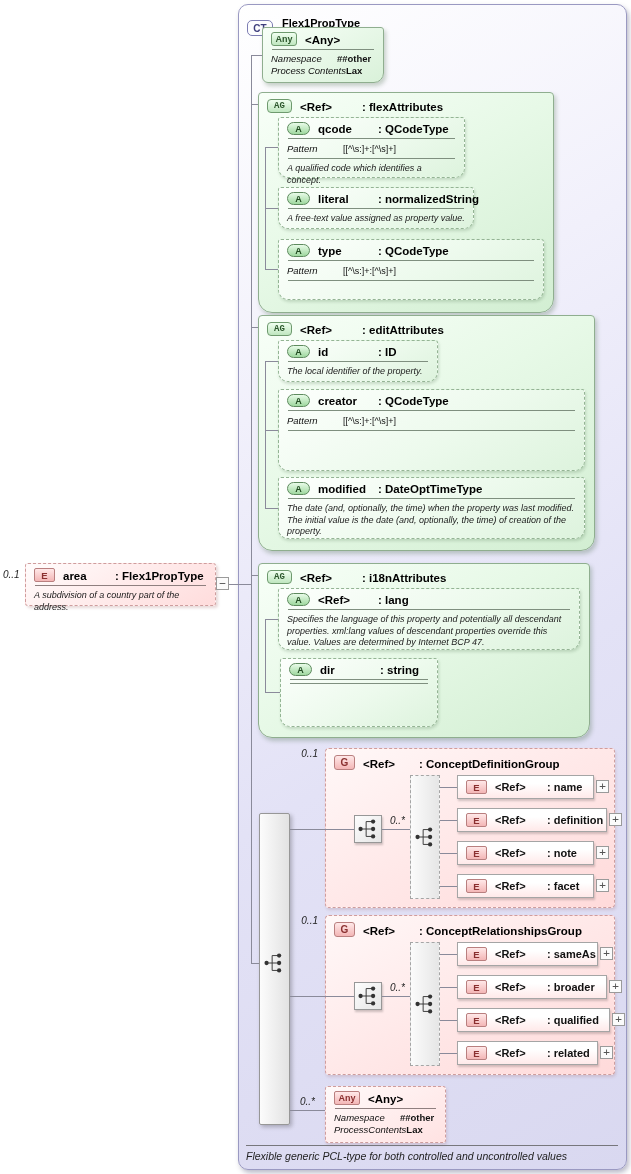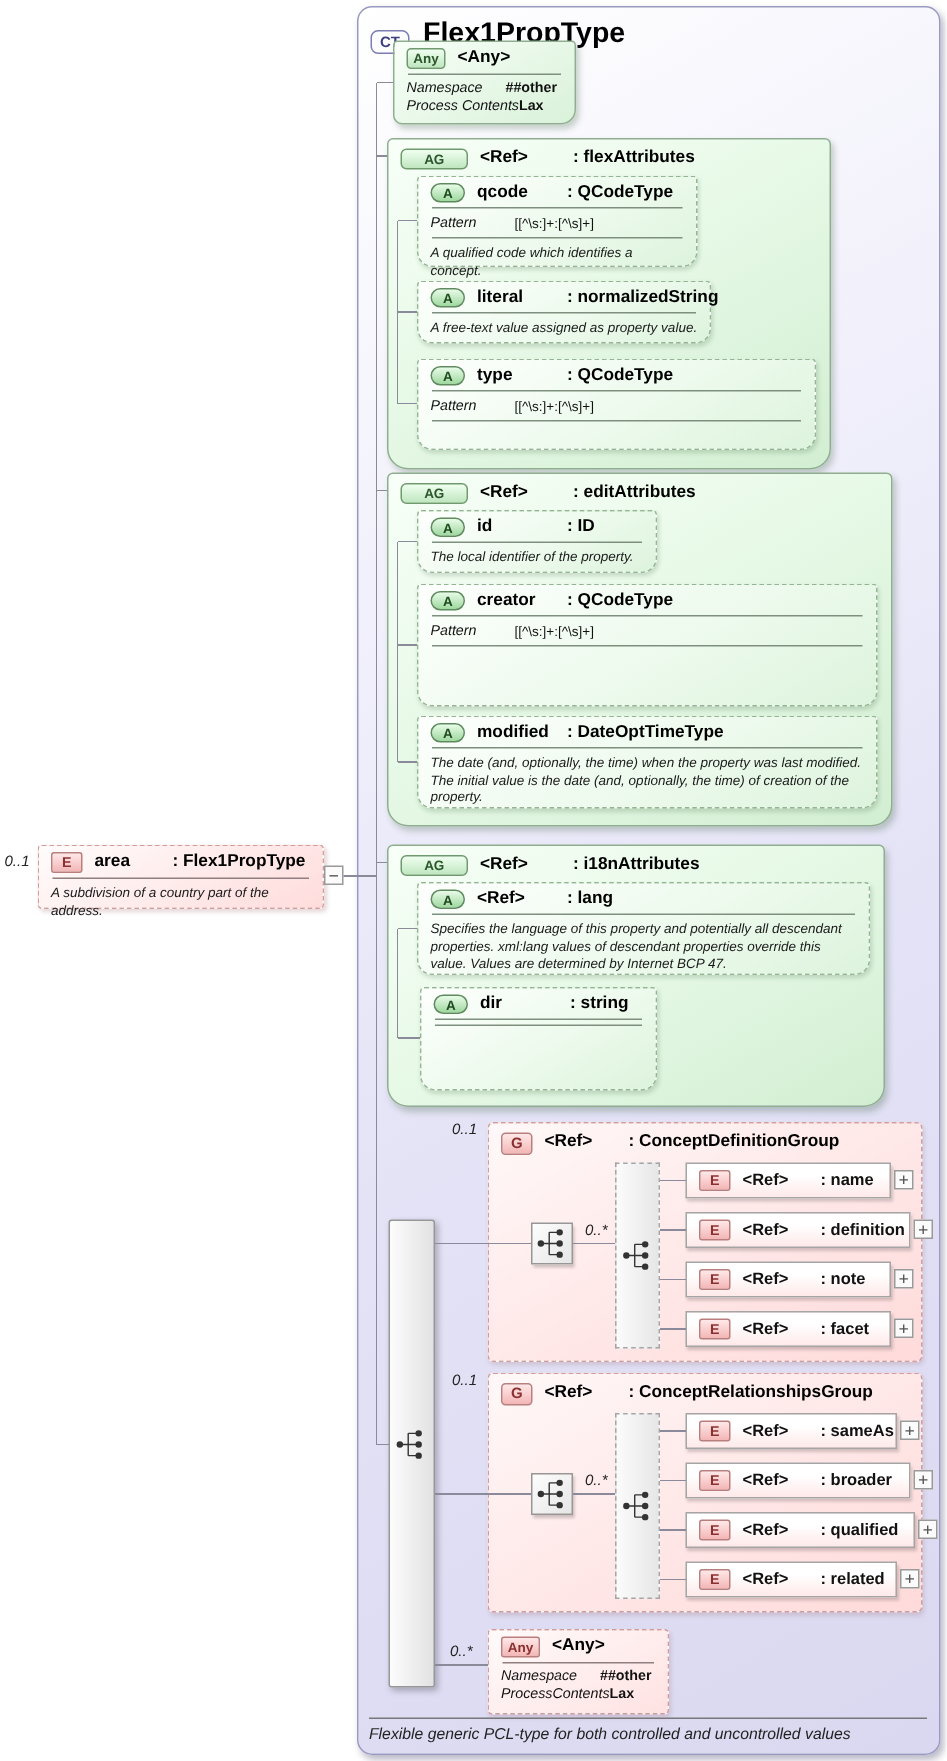--- a/index.html
+++ b/index.html
@@ -5,31 +5,31 @@
   html,body{margin:0;padding:0;}
   body{width:631px;height:1174px;position:relative;background:#ffffff;
        font-family:"Liberation Sans",sans-serif;overflow:hidden;color:#111;}
   .abs{position:absolute;box-sizing:border-box;}
 
   
   #ct{left:238px;top:4px;width:389px;height:1166px;border:1px solid #9a99c2;border-radius:10px;
       background:linear-gradient(150deg,#ffffff 0%,#f1f0fb 30%,#e3e2f6 60%,#d9d8f0 100%);
       box-shadow:2px 3px 5px rgba(60,60,100,.35);z-index:1;}
   .ct-hdr{position:absolute;left:8px;top:5px;display:flex;align-items:center;gap:9px;}
-  .ct-title{font-weight:bold;font-size:19px;color:#000;}
+  .ct-title{font-weight:bold;font-size:11px;color:#000;}
 
   
   #wires{left:0;top:0;width:631px;height:1174px;z-index:10;pointer-events:none;}
 
   
   .badge{display:inline-flex;align-items:center;justify-content:center;font-weight:bold;
          border:1px solid;flex:none;box-sizing:border-box;}
   .b-ct{width:26px;height:16px;border-radius:5px;border-color:#7d7db3;color:#3f3f7d;background:#fdfdff;font-size:10px;margin-top:10px;}
-  .b-ag{width:45px;height:14px;border-radius:4px;border-color:#6e9a6e;color:#2c572c;
-        background:linear-gradient(#f0fff0,#bfe6bf);font-size:9px;}
+  .b-ag{width:25px;height:14px;border-radius:4px;border-color:#6e9a6e;color:#2c572c;
+        background:linear-gradient(#f0fff0,#bfe6bf);font-size:9px;font-family:Liberation Mono, monospace;}
   .b-any-g{width:26px;height:14px;border-radius:3px;border-color:#6e9a6e;color:#2c572c;
         background:linear-gradient(#f0fff0,#bfe6bf);font-size:9px;}
   .b-a{width:23px;height:13px;border-radius:7px;border-color:#5e8a5e;color:#204a20;
         background:linear-gradient(#e8fbe8,#9fd89f);font-size:9px;}
   .b-e{width:21px;height:14px;border-radius:2px;border-color:#b97f7f;color:#8a3030;
         background:linear-gradient(#ffe8e8,#f3b6b6);font-size:9.5px;}
   .b-g{width:21px;height:15px;border-radius:3px;border-color:#b97f7f;color:#8a3030;
         background:linear-gradient(#ffe8e8,#f3b6b6);font-size:10px;}
   .b-any-p{width:26px;height:14px;border-radius:2px;border-color:#b97f7f;color:#8a3030;
         background:linear-gradient(#ffe8e8,#f3b6b6);font-size:9px;}
@@ -61,21 +61,21 @@
         box-shadow:2px 2px 4px rgba(0,0,0,.25);z-index:3;}
   .iconbox{width:28px;height:28px;border:1px solid #979797;
         background:linear-gradient(135deg,#fdfdfd,#e6e6e6);
         box-shadow:1px 2px 2px rgba(0,0,0,.2);z-index:5;
         display:flex;align-items:center;justify-content:center;}
   .dashbar{width:30px;border:1px dashed #a5a5a5;
         background:linear-gradient(90deg,#fbfbfb,#e6e6e6);z-index:5;
         display:flex;align-items:center;justify-content:center;}
 
   
-  .hdr{display:flex;align-items:flex-start;gap:8px;font-weight:bold;font-size:11.5px;color:#000;white-space:nowrap;}
+  .hdr{display:flex;align-items:flex-end;gap:8px;font-weight:bold;font-size:11.5px;color:#000;white-space:nowrap;}
   .hdr .badge{align-self:center;}
   .nm{min-width:52px;}
   .ref{min-width:54px;}
   .erow .ref{min-width:44px;font-weight:bold;font-size:11px;}
   .erow .typ{font-weight:bold;font-size:11px;}
   .typ{font-weight:bold;}
   .sep{height:1px;background:#7f8f7f;margin:3px 1px;}
   .pink .sep{background:#8f7f7f;}
   .facet{display:flex;font-size:9px;color:#111;padding:1px 0;}
   .flab{font-style:italic;font-size:9.5px;min-width:42px;margin-right:14px;}

